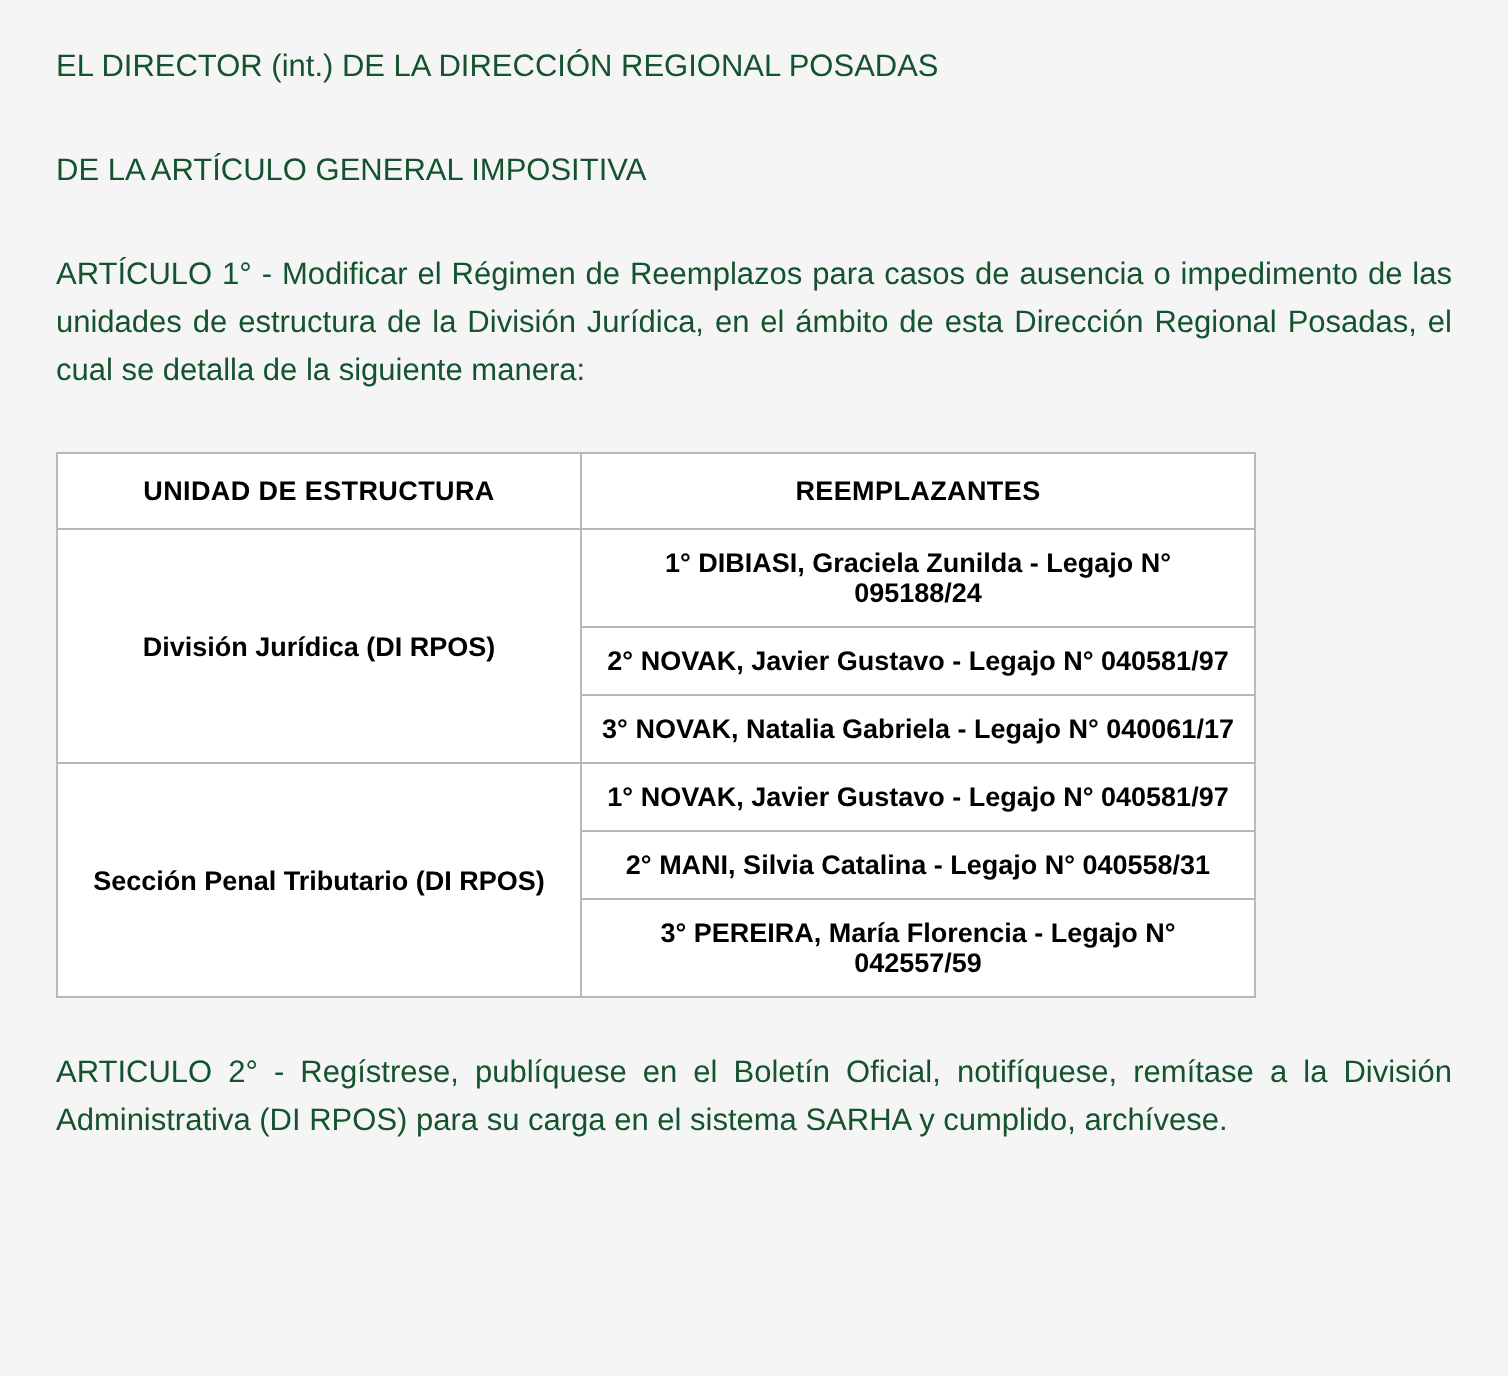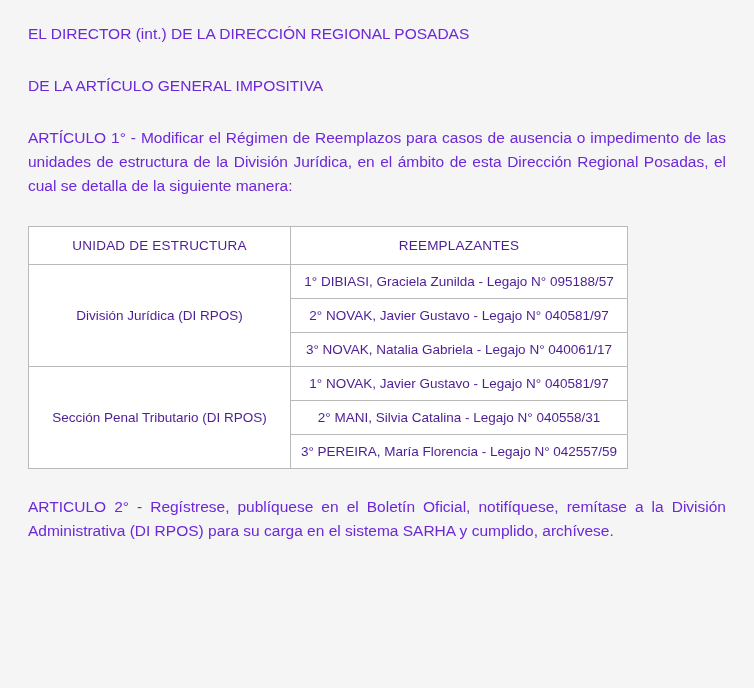--- a/index.html
+++ b/index.html
@@ -19,41 +19,41 @@
     width: 754px;
     height: 688px;
     padding: 22px 28px 10px 28px;
     background: #f5f5f5;
   }
   p.para {
     margin: 0 0 28px 0;
     font-size: 15.5px;
     line-height: 1.55;
     text-align: justify;
-    color: #6d28d9;
+    color: #14532d;
   }
   p.para.last {
     margin-bottom: 17px;
   }
   .table-wrap {
     margin: 0 0 26px 0;
   }
   table.reemplazos {
     border-collapse: collapse;
     width: 600px;
     margin-left: 0;
     background: #ffffff;
     table-layout: fixed;
   }
   table.reemplazos th,
   table.reemplazos td {
     border: 1px solid #b9b9b9;
     font-size: 13.5px;
-    color: #4c1d95;
-    font-weight: normal;
+    color: #000000;
+    font-weight: bold;
     padding: 9px 8px;
     text-align: center;
     vertical-align: middle;
     background: #ffffff;
   }
   table.reemplazos th {
     padding: 11px 8px;
     letter-spacing: 0.2px;
   }
   td.unidad {
@@ -79,21 +79,21 @@
     <table class="reemplazos">
       <thead>
         <tr>
           <th class="col-unidad">UNIDAD DE ESTRUCTURA</th>
           <th>REEMPLAZANTES</th>
         </tr>
       </thead>
       <tbody>
         <tr>
           <td class="unidad" rowspan="3">División Jurídica (DI RPOS)</td>
-          <td class="reemplazante">1° DIBIASI, Graciela Zunilda - Legajo N° 095188/57</td>
+          <td class="reemplazante">1° DIBIASI, Graciela Zunilda - Legajo N° 095188/24</td>
         </tr>
         <tr>
           <td class="reemplazante">2° NOVAK, Javier Gustavo - Legajo N° 040581/97</td>
         </tr>
         <tr>
           <td class="reemplazante">3° NOVAK, Natalia Gabriela - Legajo N° 040061/17</td>
         </tr>
         <tr>
           <td class="unidad" rowspan="3">Sección Penal Tributario (DI RPOS)</td>
           <td class="reemplazante">1° NOVAK, Javier Gustavo - Legajo N° 040581/97</td>

